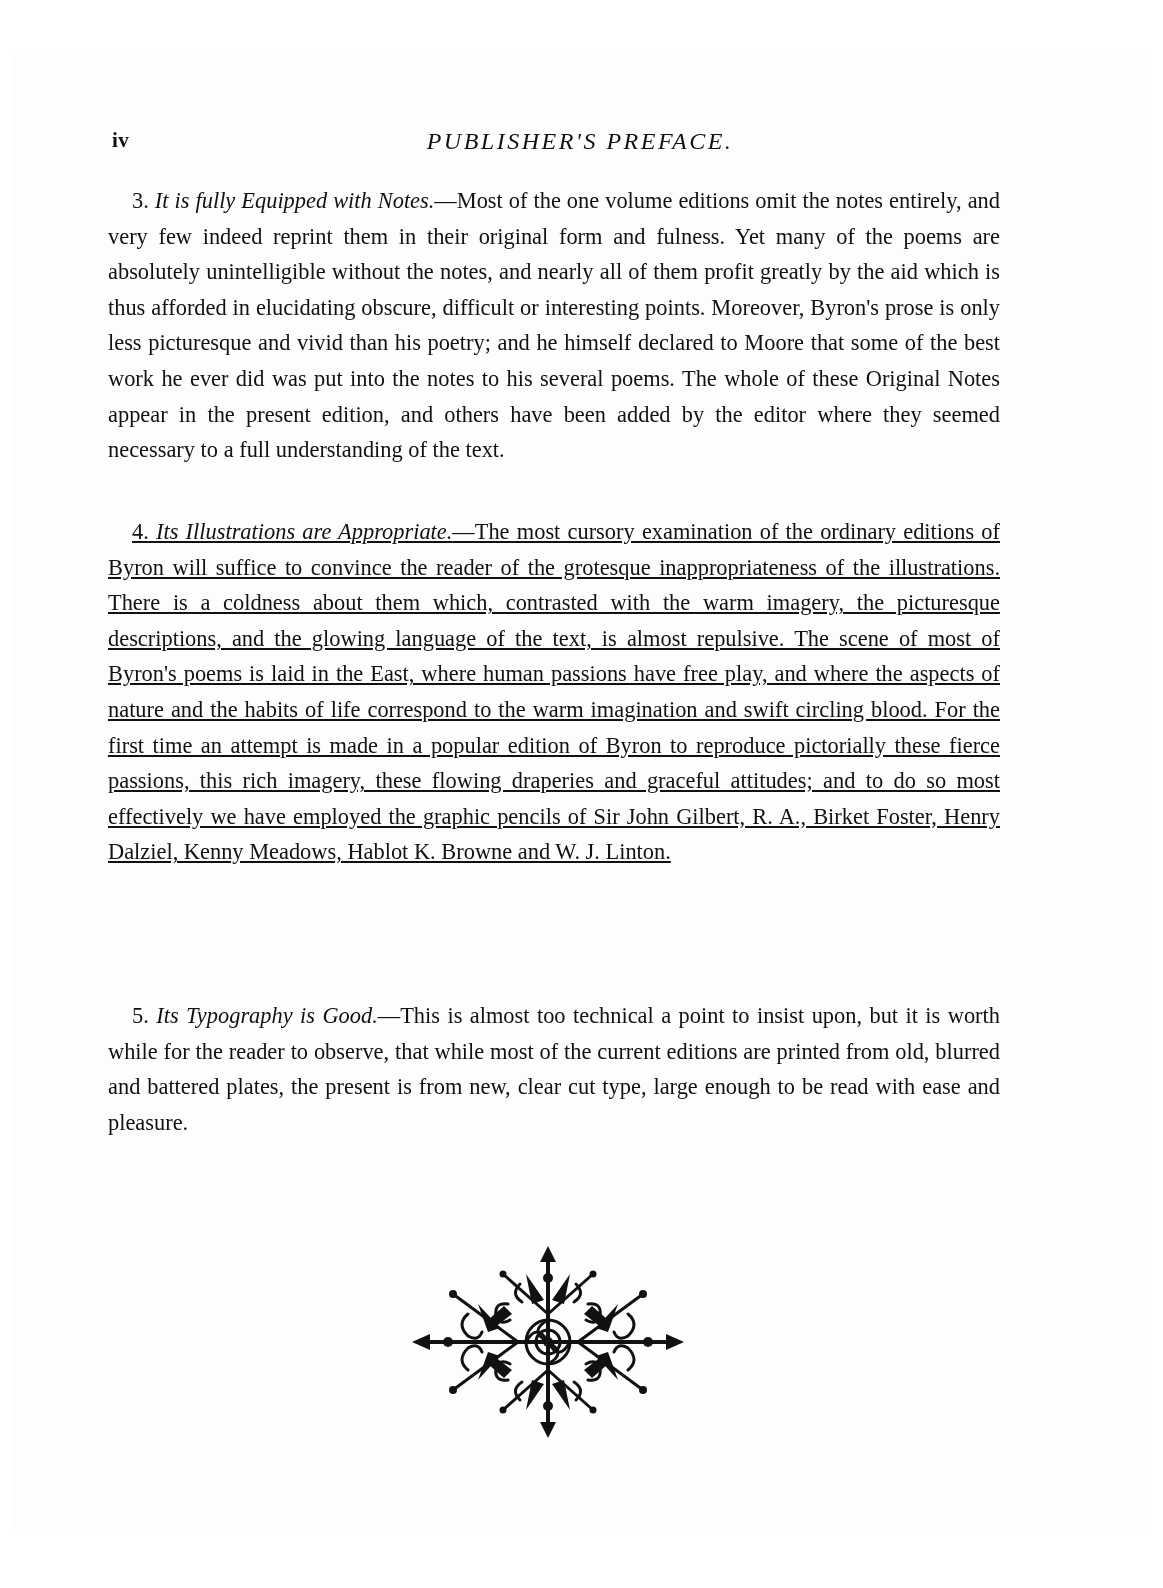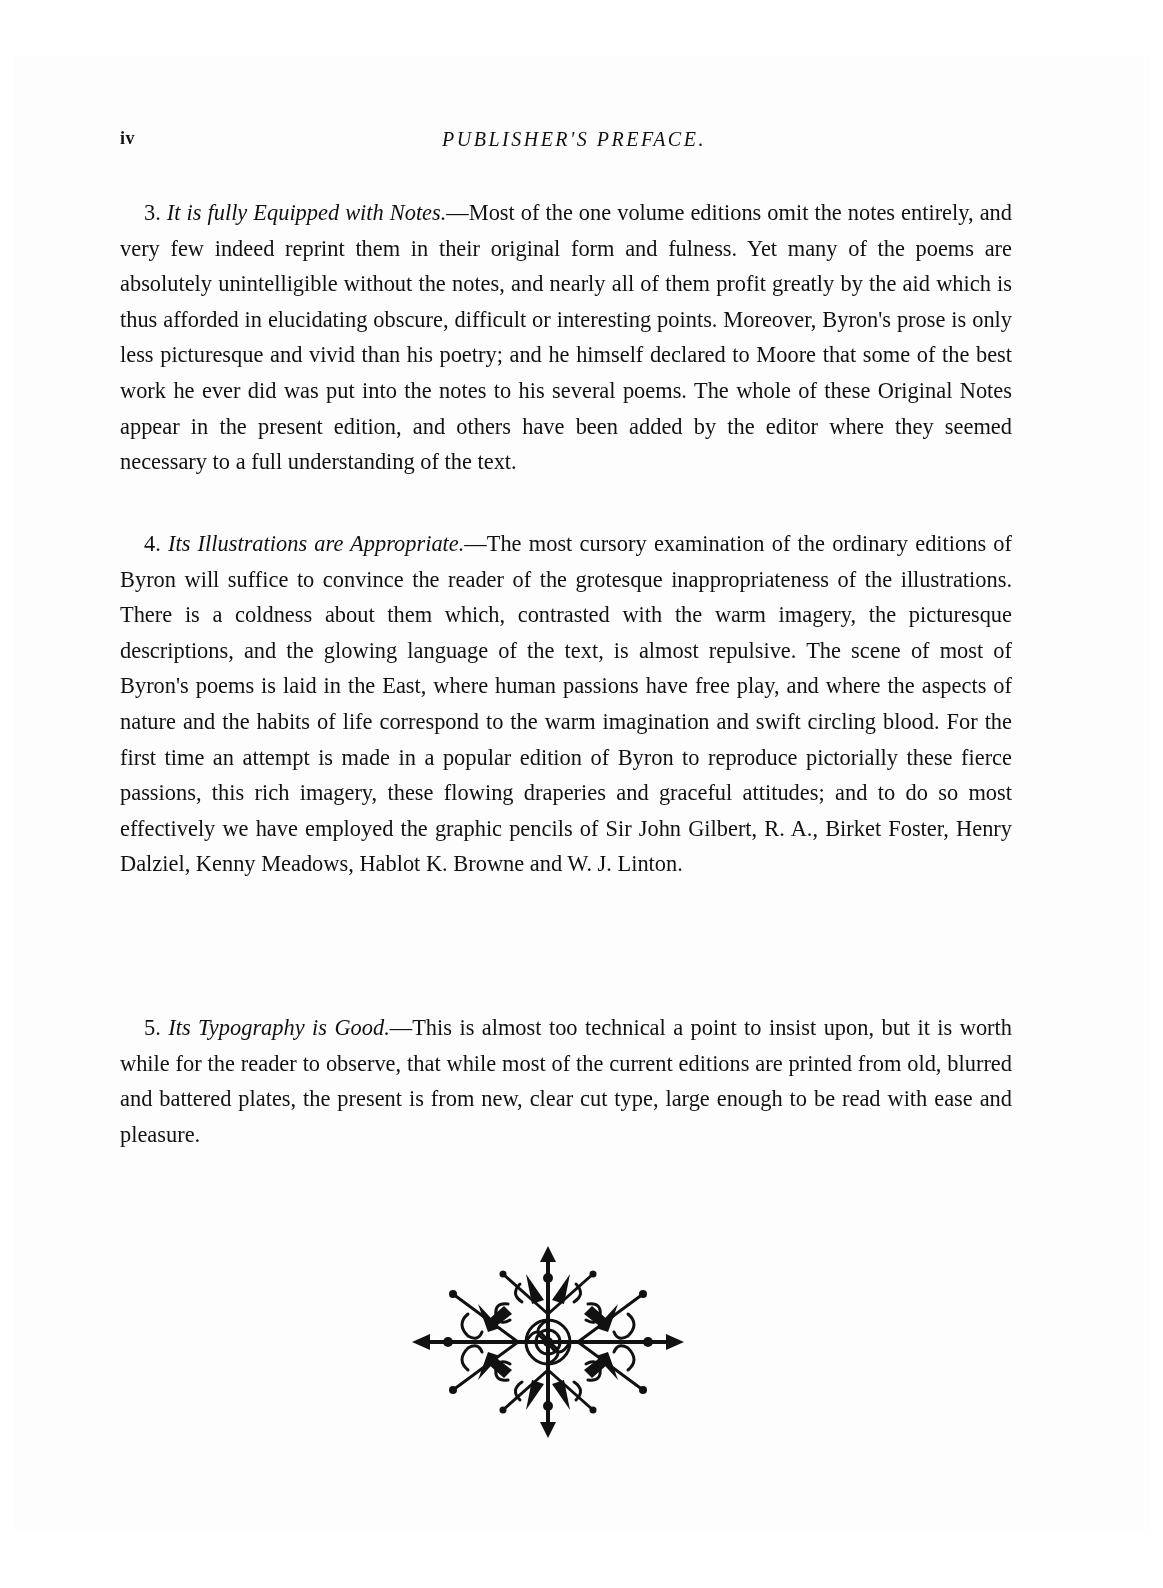--- a/index.html
+++ b/index.html
@@ -33,52 +33,51 @@
       position: absolute;
       top: 128px;
       left: 0;
       width: 892px;
       height: 30px;
     }
     .folio {
       position: absolute;
       left: 4px;
       top: 0;
-      font-size: 18px;
+      font-size: 21px;
       font-weight: bold;
       letter-spacing: 0.5px;
-      margin-left: 8px;
     }
     .head-title {
       position: absolute;
-      left: 0;
+      left: 6px;
       width: 892px;
       top: 0;
       text-align: center;
       font-style: italic;
-      font-size: 20px;
+      font-size: 24px;
       letter-spacing: 2.5px;
       padding-left: 40px;
       box-sizing: border-box;
     }
     .para {
       position: absolute;
       left: 0;
       width: 892px;
       font-size: 22.4px;
       line-height: 35.6px;
       text-align: justify;
       text-indent: 24px;
-      margin: 12px;
+      margin: 0;
       hyphens: none;
     }
     .para .num { font-style: normal; }
     .para .lead { font-style: italic; }
     #p3 { top: 183px; }
-    #p4 { top: 514px; }
+    #p4 { top: 514px; text-decoration: underline; }
     #p5 { top: 998px; }
     .ornament {
       position: absolute;
       left: 408px;
       top: 1244px;
       width: 280px;
       height: 196px;
     }
   </style>
 </head>

